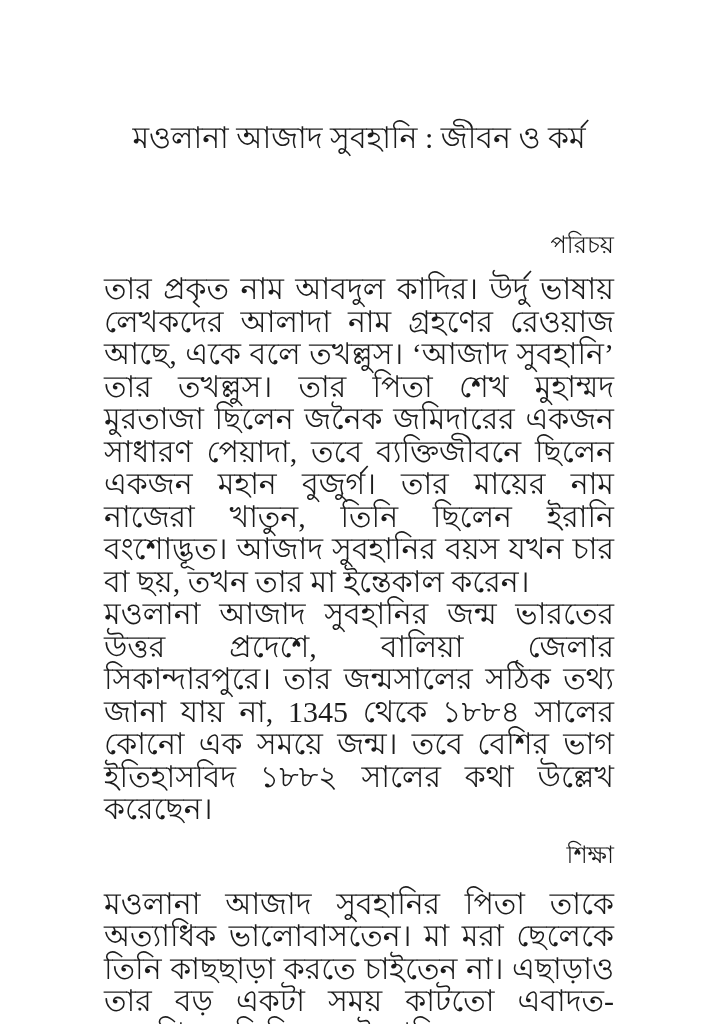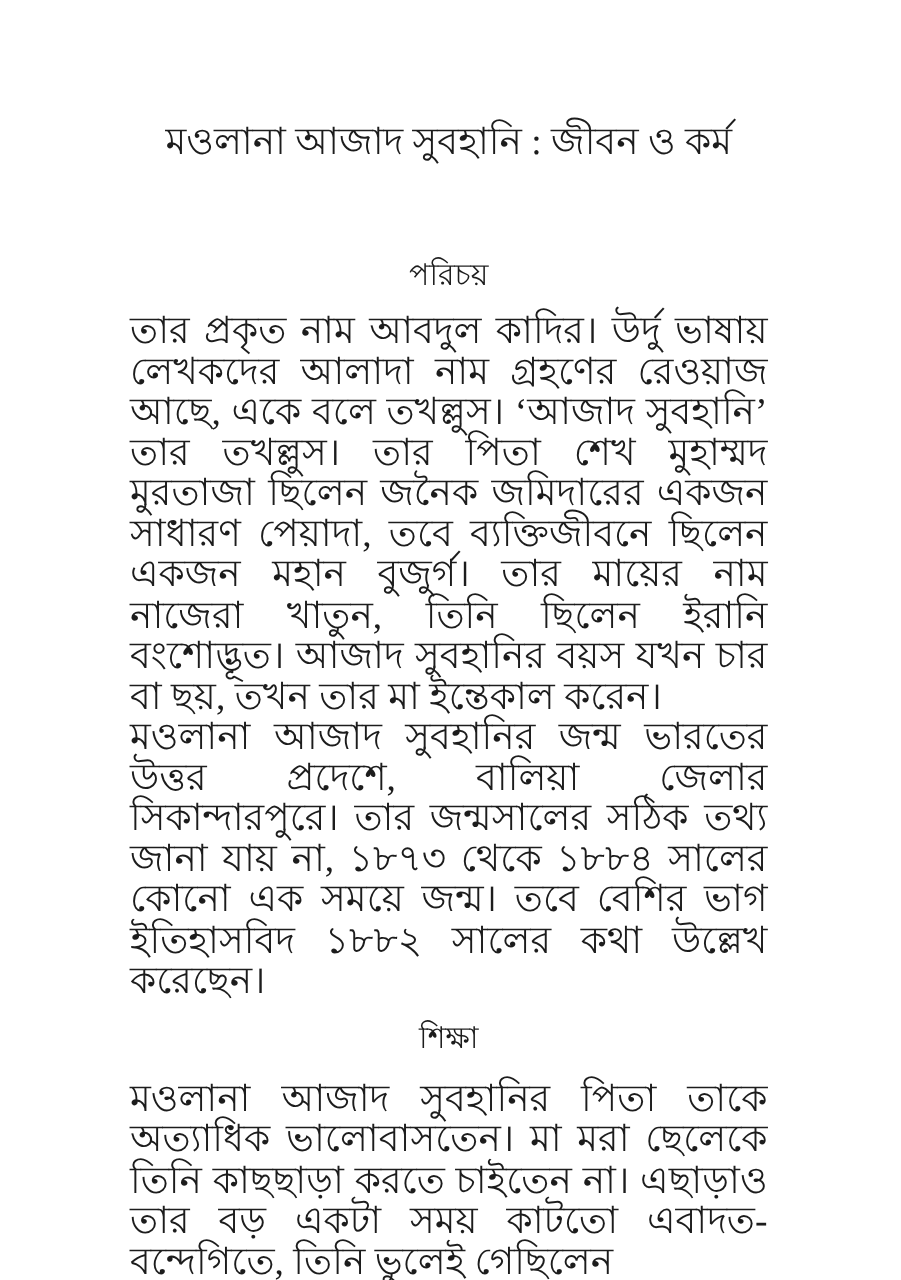--- a/index.html
+++ b/index.html
@@ -11,37 +11,37 @@
     width: 721px;
     height: 1024px;
     overflow: hidden;
     font-family: "Liberation Serif", "DejaVu Serif", serif;
     color: #1c1c1c;
   }
   .page {
     box-sizing: border-box;
     width: 721px;
     height: 1024px;
-    padding: 92px 107px 0 104px;
+    padding: 116px 107px 0 104px;
     background: #ffffff;
   }
   .doc-title {
     margin: 0 0 68px 0;
     font-size: 30px;
     font-weight: 400;
     line-height: 44px;
     text-align: center;
     white-space: nowrap;
   }
   .section-heading {
     margin: 0 0 11px 0;
     font-size: 24px;
     font-weight: 400;
     line-height: 34px;
-    text-align: center;
+    text-align: right;
   }
   section[data-name="section-poydayesh"] .section-heading {
     margin-top: 18px;
     margin-bottom: 12px;
   }
   section[data-name="section-shikkha"] .section-heading {
     margin-top: 12px;
     margin-bottom: 16px;
   }
   .body-paragraph {
@@ -59,21 +59,21 @@
 <div class="page" data-name="document-page">
 
   <h1 class="doc-title" data-name="page-title">মওলানা আজাদ সুবহানি : জীবন ও কর্ম</h1>
 
   <section data-name="section-porichoy">
     <h2 class="section-heading" data-name="section-heading-porichoy">পরিচয়</h2>
     <p class="body-paragraph" data-name="section-body-porichoy">তার প্রকৃত নাম আবদুল কাদির। উর্দু ভাষায় লেখকদের আলাদা নাম গ্রহণের রেওয়াজ আছে, একে বলে তখল্লুস। ‘আজাদ সুবহানি’ তার তখল্লুস। তার পিতা শেখ মুহাম্মদ মুরতাজা ছিলেন জনৈক জমিদারের একজন সাধারণ পেয়াদা, তবে ব্যক্তিজীবনে ছিলেন একজন মহান বুজুর্গ। তার মায়ের নাম নাজেরা খাতুন, তিনি ছিলেন ইরানি বংশোদ্ভূত। আজাদ সুবহানির বয়স যখন চার বা ছয়, তখন তার মা ইন্তেকাল করেন।</p>
   </section>
 
   <section data-name="section-poydayesh">
-    <p class="body-paragraph" data-name="section-body-poydayesh">মওলানা আজাদ সুবহানির জন্ম ভারতের উত্তর প্রদেশে, বালিয়া জেলার সিকান্দারপুরে। তার জন্মসালের সঠিক তথ্য জানা যায় না, ১৮৭৩ থেকে ১৮৮৪ সালের কোনো এক সময়ে জন্ম। তবে বেশির ভাগ ইতিহাসবিদ ১৮৮২ সালের কথা উল্লেখ করেছেন।</p>
+    <p class="body-paragraph" data-name="section-body-poydayesh">মওলানা আজাদ সুবহানির জন্ম ভারতের উত্তর প্রদেশে, বালিয়া জেলার সিকান্দারপুরে। তার জন্মসালের সঠিক তথ্য জানা যায় না, 1345 থেকে ১৮৮৪ সালের কোনো এক সময়ে জন্ম। তবে বেশির ভাগ ইতিহাসবিদ ১৮৮২ সালের কথা উল্লেখ করেছেন।</p>
   </section>
 
   <section data-name="section-shikkha">
     <h2 class="section-heading" data-name="section-heading-shikkha">শিক্ষা</h2>
     <p class="body-paragraph" data-name="section-body-shikkha">মওলানা আজাদ সুবহানির পিতা তাকে অত্যাধিক ভালোবাসতেন। মা মরা ছেলেকে তিনি কাছছাড়া করতে চাইতেন না। এছাড়াও তার বড় একটা সময় কাটতো এবাদত-বন্দেগিতে, তিনি ভুলেই গেছিলেন</p>
   </section>
 
 </div>
 
 </body></html>

